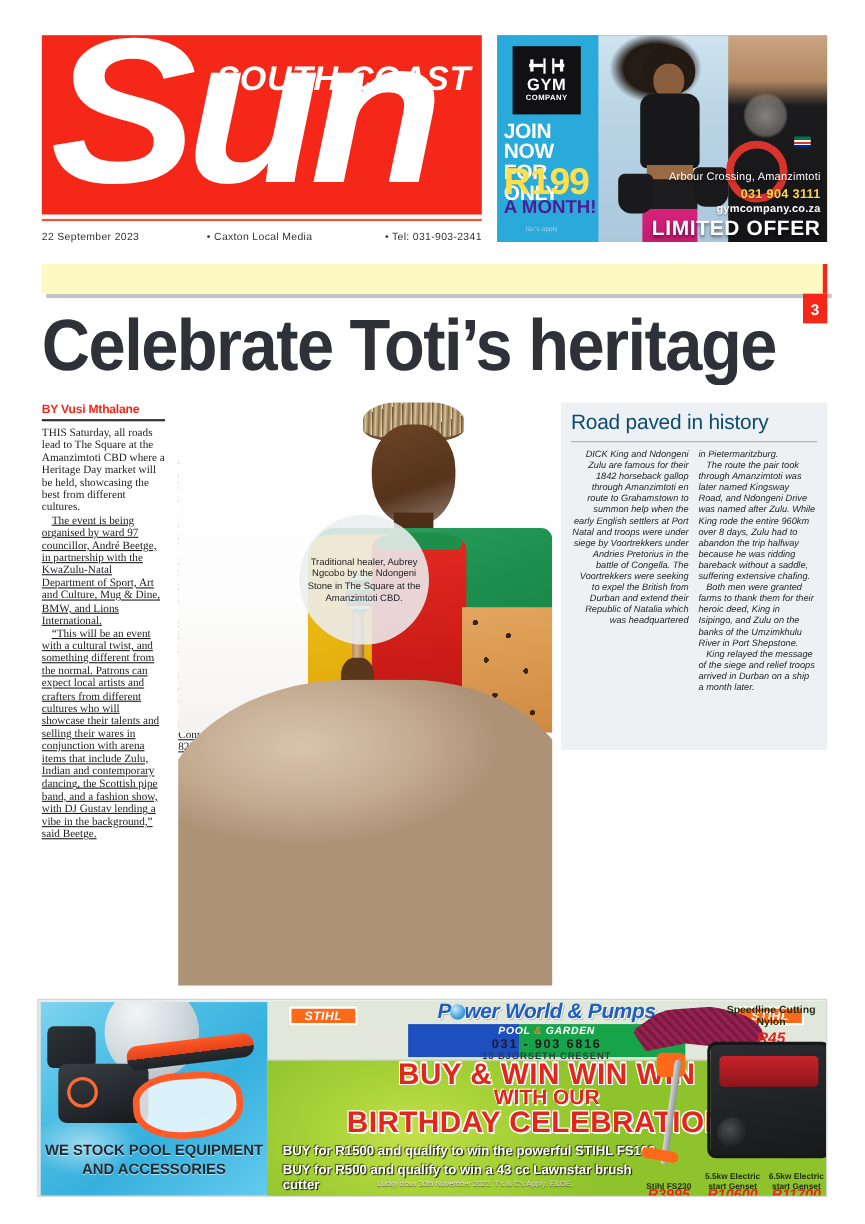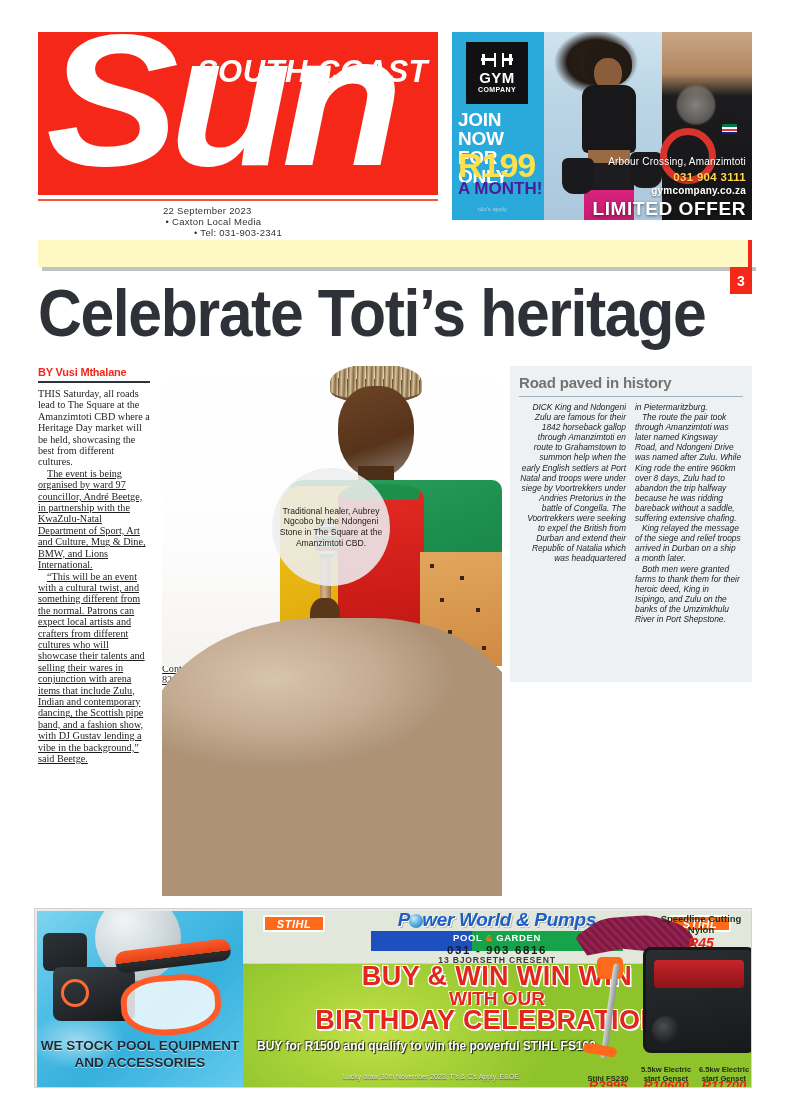--- a/index.html
+++ b/index.html
@@ -39,21 +39,21 @@
     color:#ffffff;
     letter-spacing:0.5px;
   }
   .mast-rule{
     position:absolute;left:38px;top:199px;width:400px;height:2px;
     background:#f0563c;
   }
   .mast-info{
     position:absolute;left:38px;top:205px;width:400px;height:20px;
     display:flex;align-items:center;
-    font-size:9.5px;color:#333;letter-spacing:0.3px;flex-direction:column;
+    font-size:9.5px;color:#333;letter-spacing:0.3px;
   }
   .mast-date{width:150px;}
   .mast-pub{width:145px;}
   .mast-tel{flex:1;text-align:right;}
 
   
   .gymad{
     position:absolute;left:452px;top:32px;width:300px;height:188px;
     overflow:hidden;
     background:#28a8d8;
@@ -353,21 +353,21 @@
 
   
   .sidebox{
     position:absolute;left:510px;top:366px;width:242px;height:316px;
     background:rgba(236,240,242,.93);
     z-index:3;
     box-sizing:border-box;
     padding:8px 9px 6px 9px;
   }
   .sidebox-title{
-    color:#737373;font-weight:bold;font-size:15px;letter-spacing:-.2px;
+    color:#0c4a6e;font-weight:normal;font-size:19px;letter-spacing:-.2px;
     margin-bottom:5px;
   }
   .sidebox-rule{
     height:1px;background:#9fb0ba;margin-bottom:5px;
   }
   .sidebox-cols{
     display:flex;gap:9px;font-style:italic;
   }
   .sidebox-col{
     width:107px;
@@ -458,24 +458,24 @@
     color:#1f5fc4;font-weight:bold;font-style:italic;font-size:19px;line-height:20px;
     letter-spacing:-.3px;
     text-shadow:1px 1px 0 #ffffff, 2px 2px 0 rgba(0,0,0,.18);
   }
   .ba-brand .globe{
     display:inline-block;width:14px;height:14px;border-radius:50%;
     background:radial-gradient(circle at 35% 32%,#cfe9f7 0%,#4aa6dd 55%,#1a6fb5 100%);
     vertical-align:-2px;margin:0 -1px;
   }
   .ba-poolgarden{
-    position:absolute;left:128px;top:20px;width:252px;height:20px;
+    position:absolute;left:128px;top:20px;width:252px;height:30px;
     background:linear-gradient(90deg,#1e4fbf 0%,#1e4fbf 40%,#17a34a 40%,#17a34a 100%);
     color:#ffffff;font-weight:bold;font-size:9.5px;line-height:13px;
-    text-align:center;letter-spacing:.6px;
+    text-align:center;letter-spacing:.6px;font-style:italic;
   }
   .ba-poolgarden .amp{color:#ff7a18;}
   .ba-phone{
     position:absolute;left:128px;top:33px;width:252px;text-align:center;
     color:#1b1b1f;font-weight:bold;font-size:11.5px;letter-spacing:1.6px;
   }
   .ba-addr{
     position:absolute;left:128px;top:44px;width:252px;text-align:center;
     color:#3a3a3e;font-weight:bold;font-size:8.6px;letter-spacing:.8px;
   }
@@ -682,22 +682,22 @@
   <div class="sidebox">
     <div class="sidebox-title">Road paved in history</div>
     <div class="sidebox-rule"></div>
     <div class="sidebox-cols">
       <div class="sidebox-col sb-left">
         <p>DICK King and Ndongeni Zulu are famous for their 1842 horseback gallop through Amanzimtoti en route to Grahamstown to summon help when the early English settlers at Port Natal and troops were under siege by Voortrekkers under Andries Pretorius in the battle of Congella. The Voortrekkers were seeking to expel the British from Durban and extend their Republic of Natalia which was headquartered</p>
       </div>
       <div class="sidebox-col sb-right">
         <p>in Pietermaritzburg.</p>
         <p>The route the pair took through Amanzimtoti was later named Kingsway Road, and Ndongeni Drive was named after Zulu. While King rode the entire 960km over 8 days, Zulu had to abandon the trip halfway because he was ridding bareback without a saddle, suffering extensive chafing.</p>
+        <p>Both men were granted farms to thank them for their heroic deed, King in Isipingo, and Zulu on the banks of the Umzimkhulu River in Port Shepstone.</p>
         <p>King relayed the message of the siege and relief troops arrived in Durban on a ship a month later.</p>
-        <p>Both men were granted farms to thank them for their heroic deed, King in Isipingo, and Zulu on the banks of the Umzimkhulu River in Port Shepstone.</p>
       </div>
     </div>
   </div>
 
   <div class="bottomad">
 
     <div class="ba-pool">
       <div class="ba-tank"></div>
       <div class="ba-valve"></div>
       <div class="ba-pump"></div>
@@ -720,20 +720,21 @@
         <span>GARDEN</span>
       </div>
       <div class="ba-phone">031 - 903 6816</div>
       <div class="ba-addr">13 BJORSETH CRESENT</div>
 
       <div class="ba-buywin">BUY &amp; WIN WIN WIN</div>
       <div class="ba-withour">WITH OUR</div>
       <div class="ba-bday">BIRTHDAY CELEBRATIONS</div>
 
       <div class="ba-line1">BUY for R1500 and qualify to win the powerful STIHL FS160</div>
+      <div class="ba-line2">BUY for R500 and qualify to win a 43 cc Lawnstar brush cutter</div>
       <div class="ba-fine">Lucky draw 30th November 2023. T's &amp; C's Apply. E&amp;OE.</div>
 
       <div class="ba-prods">
         <div class="ba-nylon"></div>
         <div class="ba-nylonlbl">Speedline Cutting Nylon</div>
         <div class="ba-nylonprice">R45</div>
 
         <div class="ba-trimmer">
             <b></b>
             <i></i>

